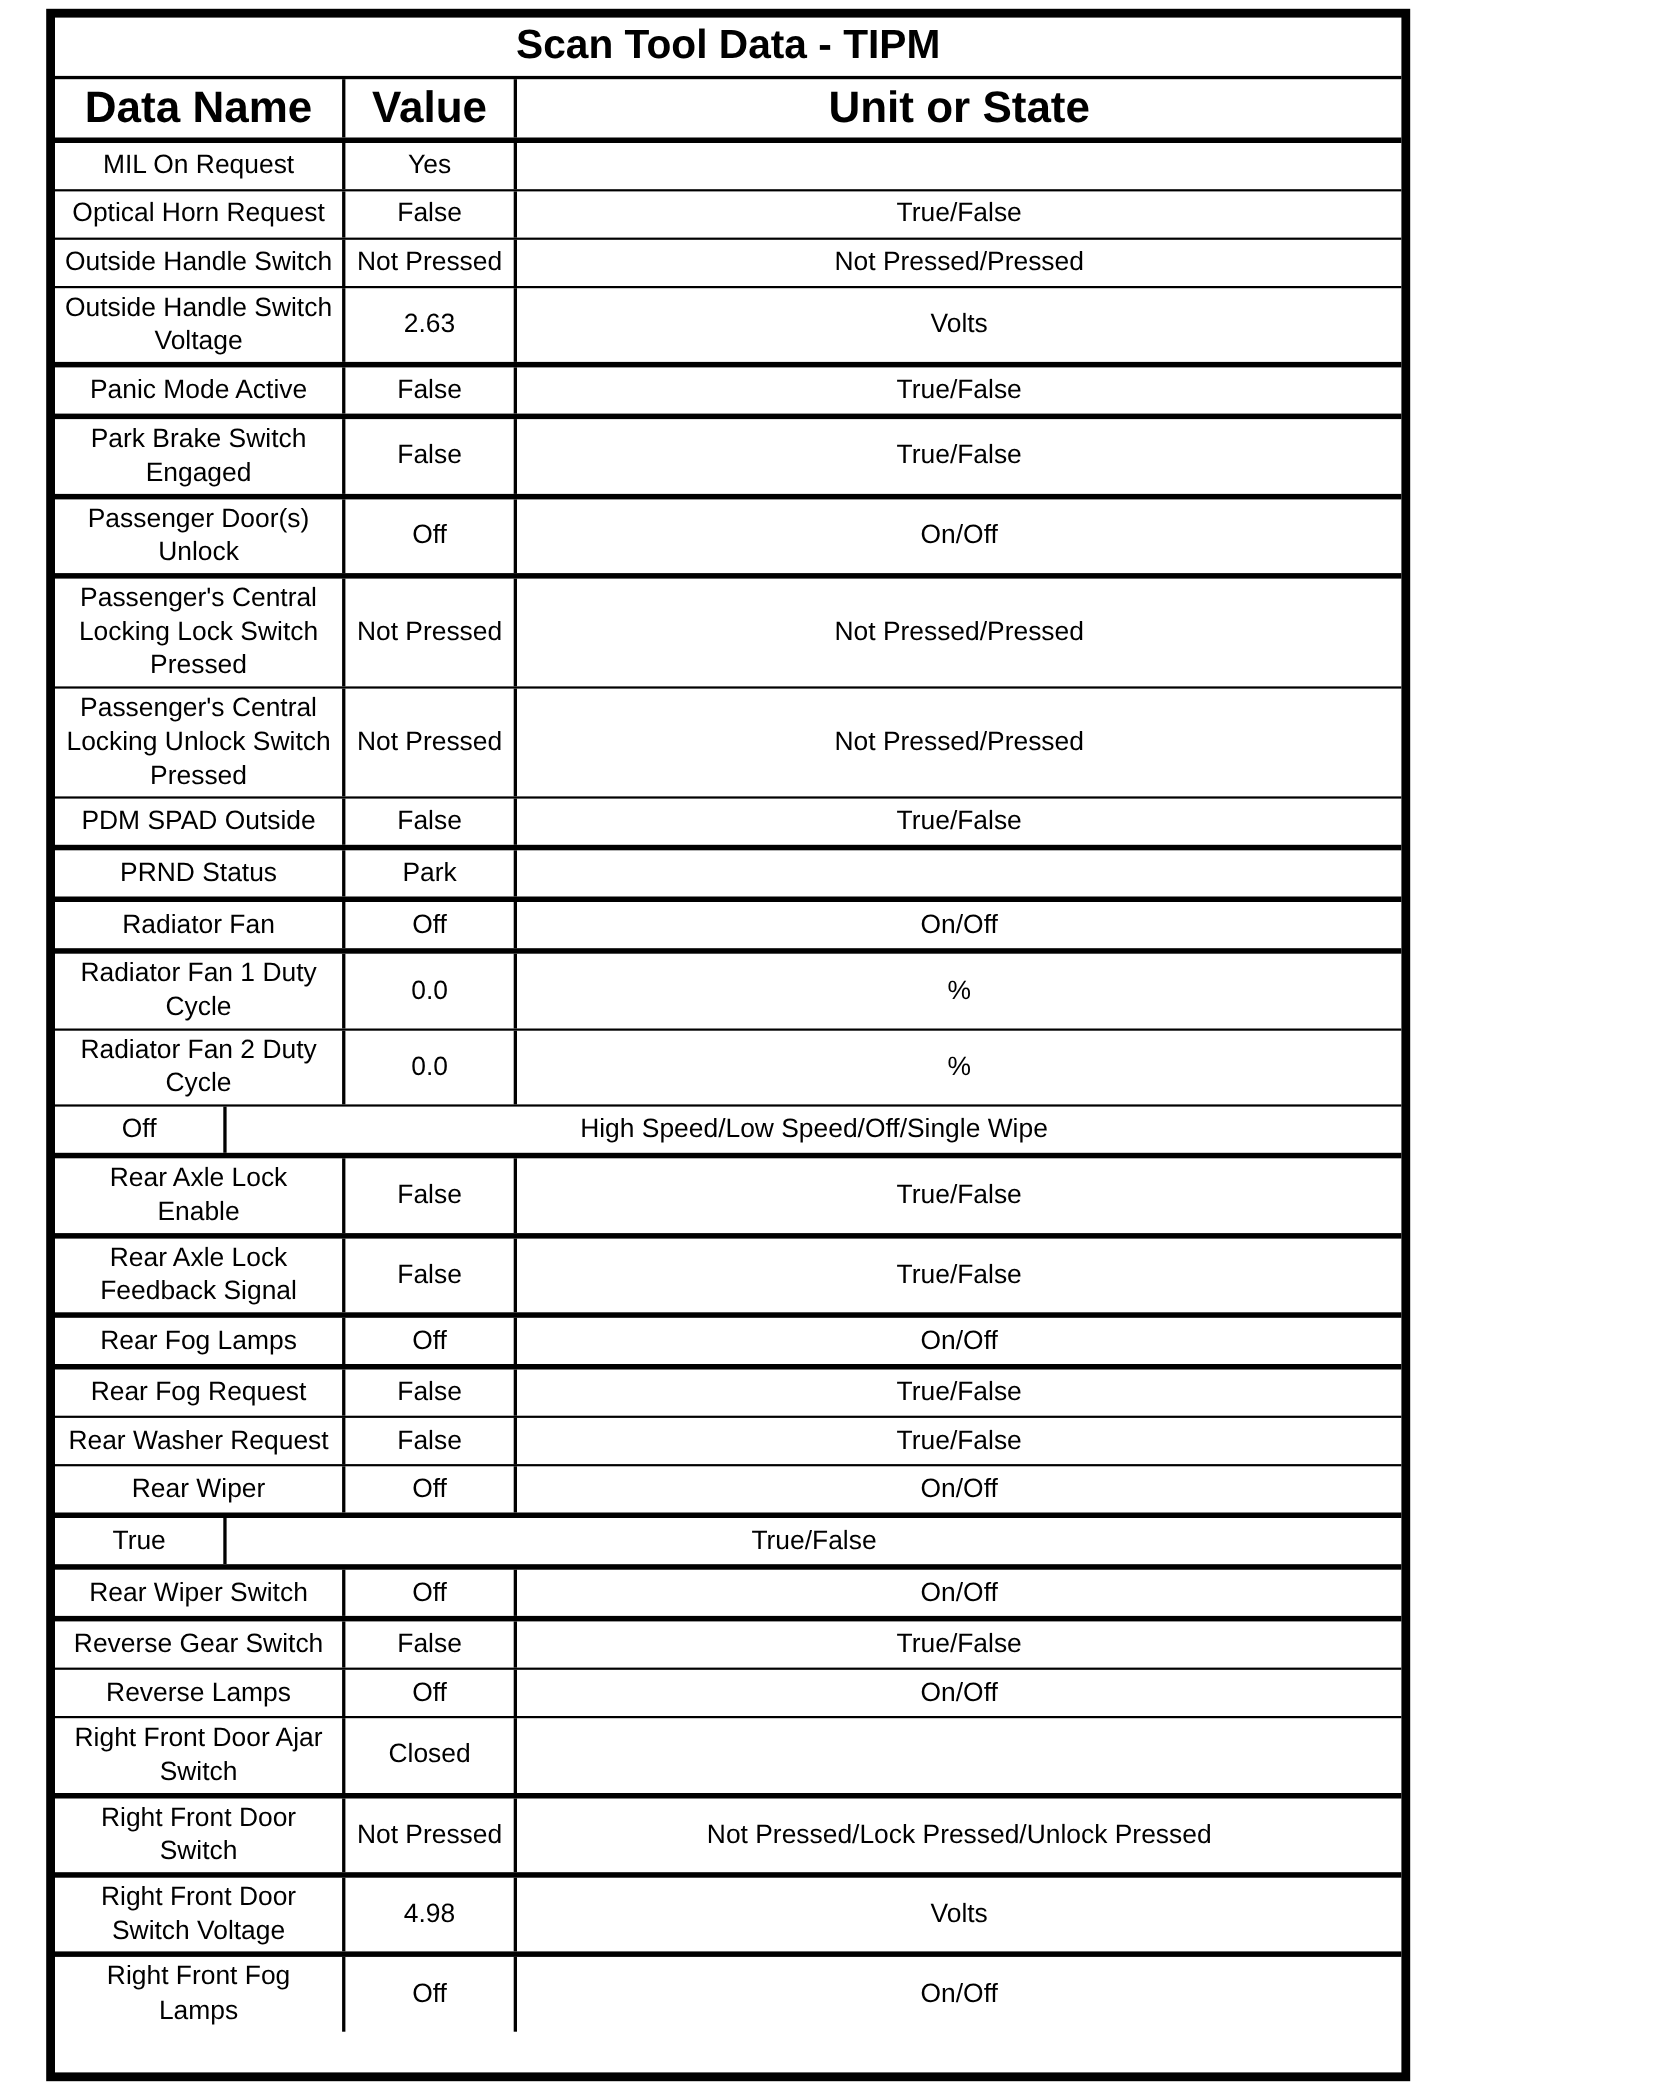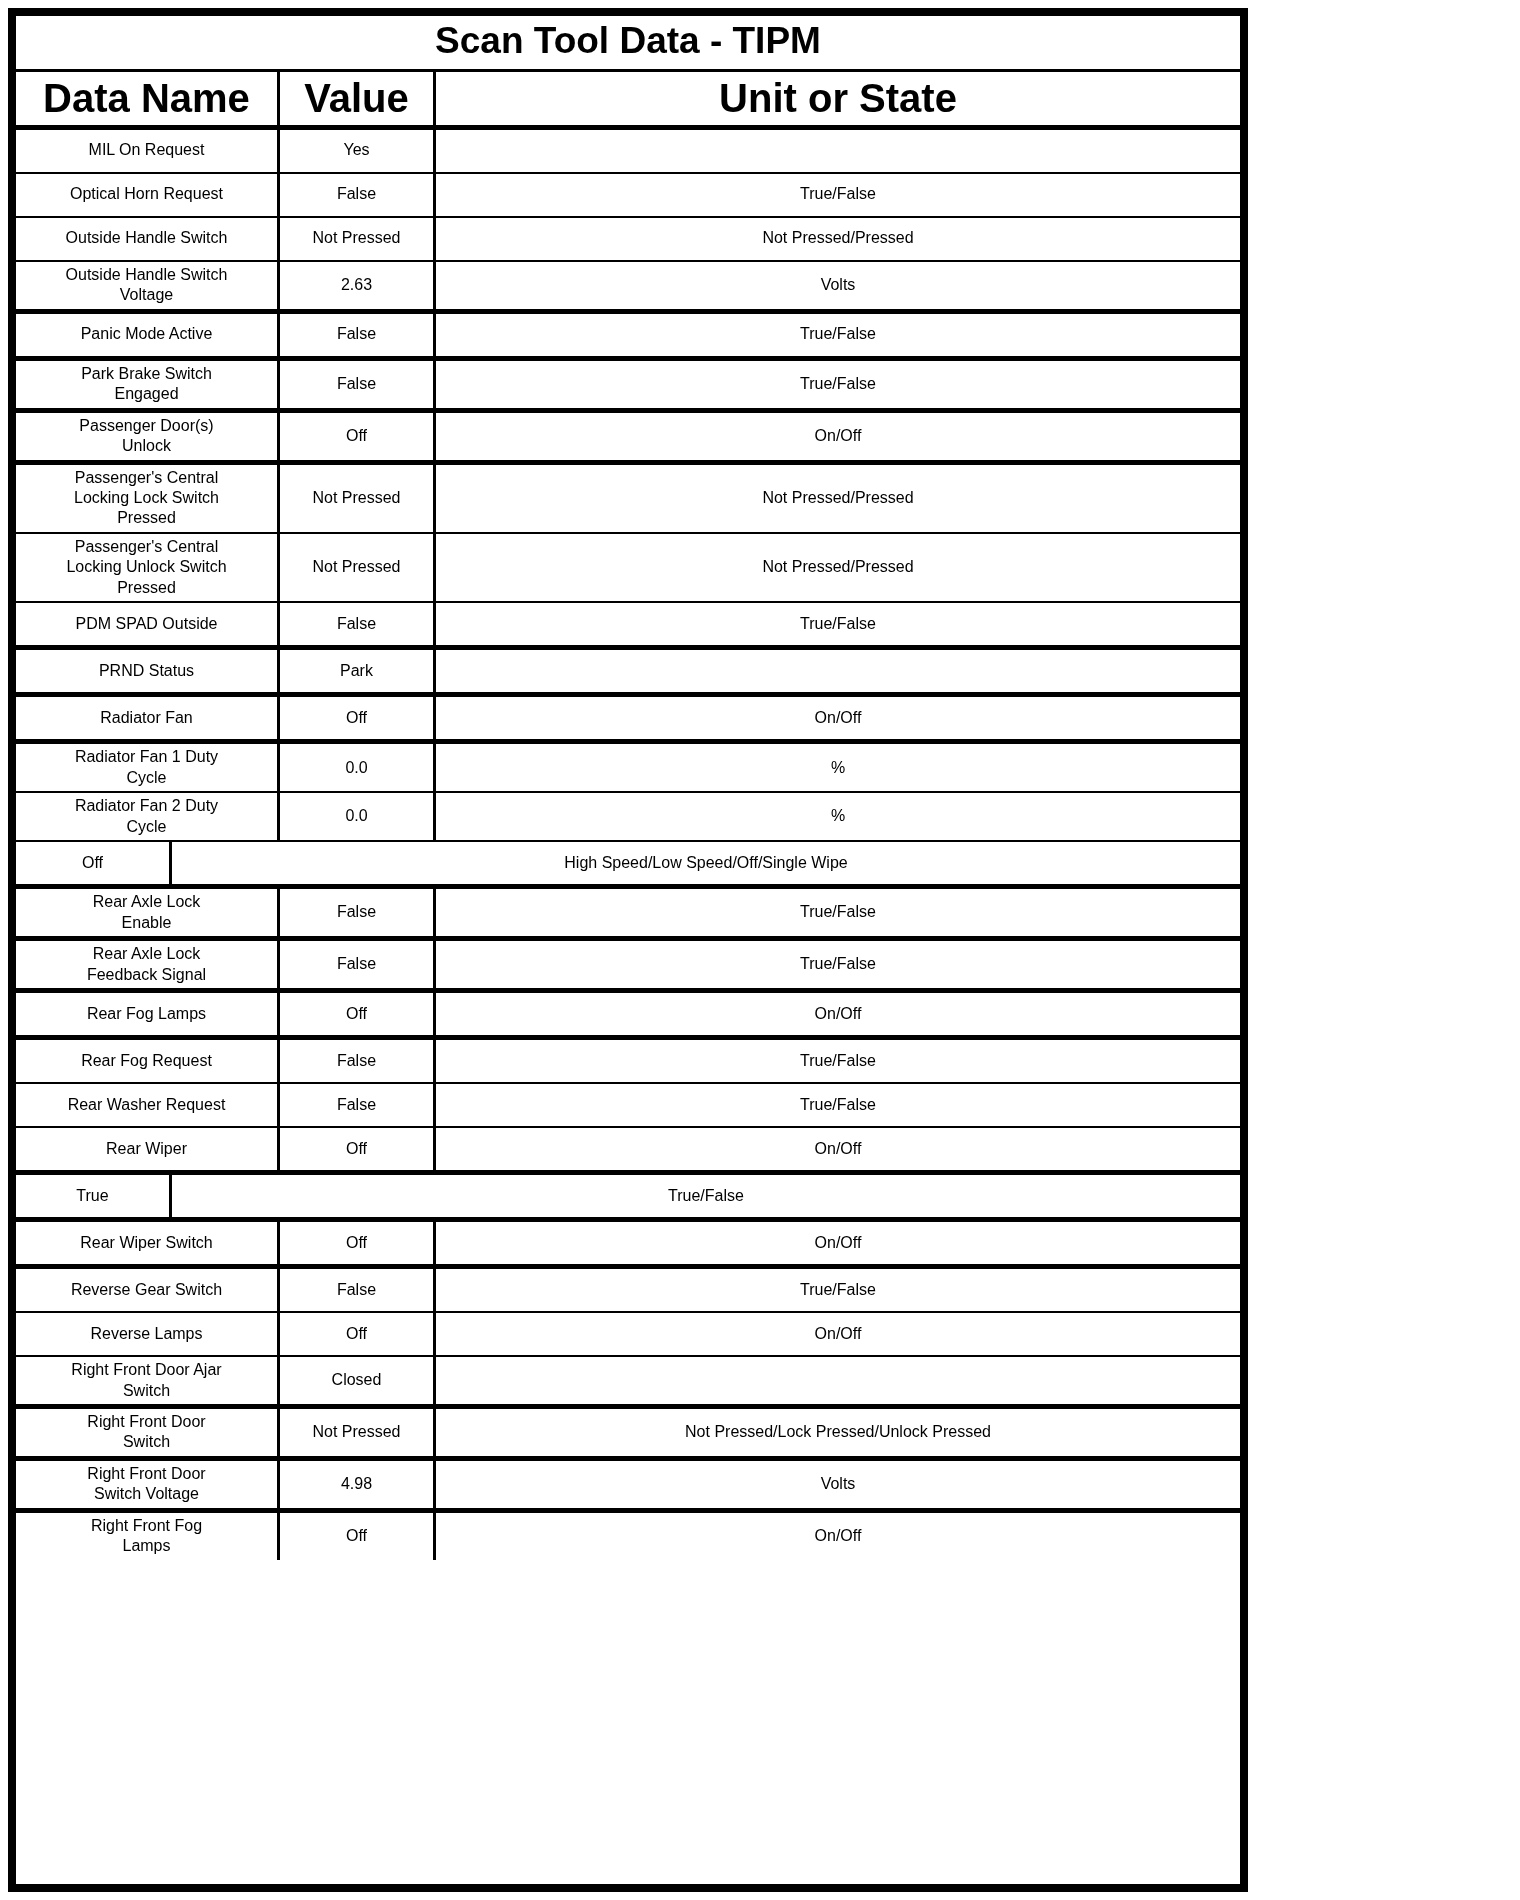--- a/index.html
+++ b/index.html
@@ -2,21 +2,21 @@
 <html><head>
 <meta charset="utf-8">
 <style>
   html, body { margin: 0; padding: 0; background: #ffffff; }
   body {
     width: 1520px; height: 1900px;
     font-family: "Liberation Sans", "DejaVu Sans", sans-serif;
     color: #000000;
     -webkit-font-smoothing: antialiased;
   }
-  .page { width: 1256px; height: 1900px; box-sizing: border-box; padding: 8px; }
+  .page { width: 1256px; height: 1900px; box-sizing: border-box; padding: 8px; margin-left: 34px; }
   .tbl {
     box-sizing: border-box;
     width: 100%; min-height: 1884px;
     border: 8px solid #000;
     display: flex; flex-direction: column;
     background: #fff;
   }
   .title-row {
     border-bottom: 3px solid #000;
     text-align: center;
@@ -37,21 +37,21 @@
     display: flex; align-items: center; justify-content: center;
     text-align: center;
     padding: 3px 2px;
   }
   .c1 { width: 264px; border-right: 3px solid #000; }
   .c2 { width: 156px; border-right: 3px solid #000; }
   .c3 { flex: 1; }
   .row {
     display: flex;
     border-bottom: 2px solid #000;
-    font-size: 16px;
+    font-size: 24px;
     line-height: 1.28;
     min-height: 42px;
   }
   .row.thick { border-bottom-width: 5px; }
   .row:last-child { border-bottom: none; }
   .row .c1 { white-space: pre-line; }
   #rows { display: flex; flex-direction: column; flex: 1; }
 </style>
 </head>
 <body>

